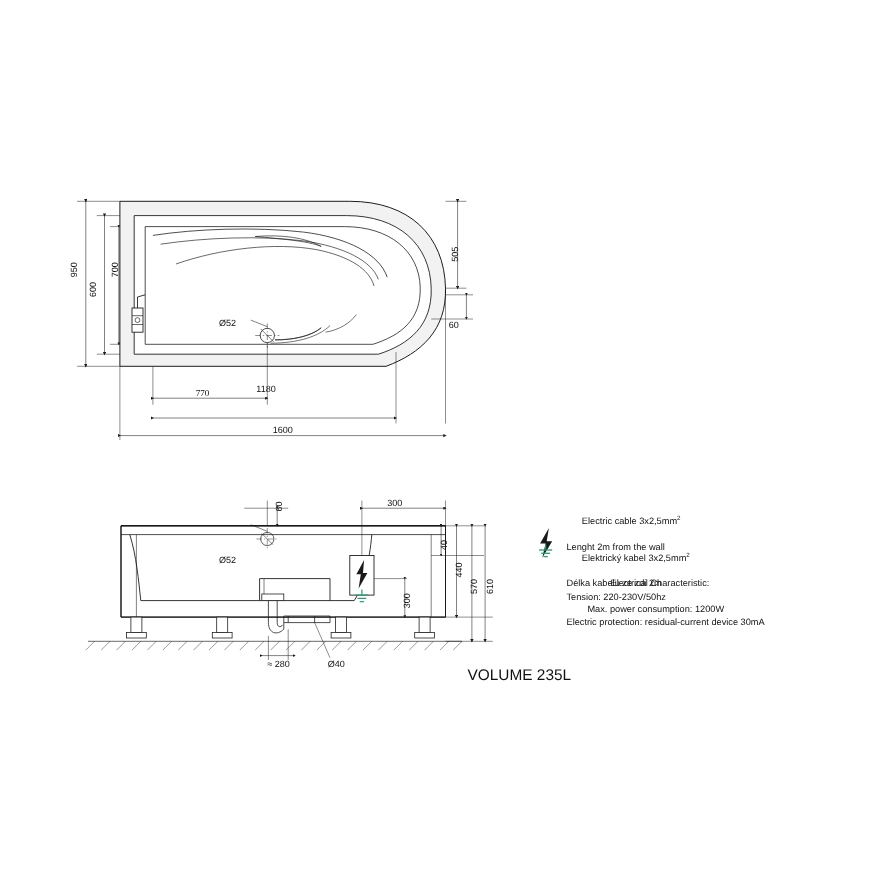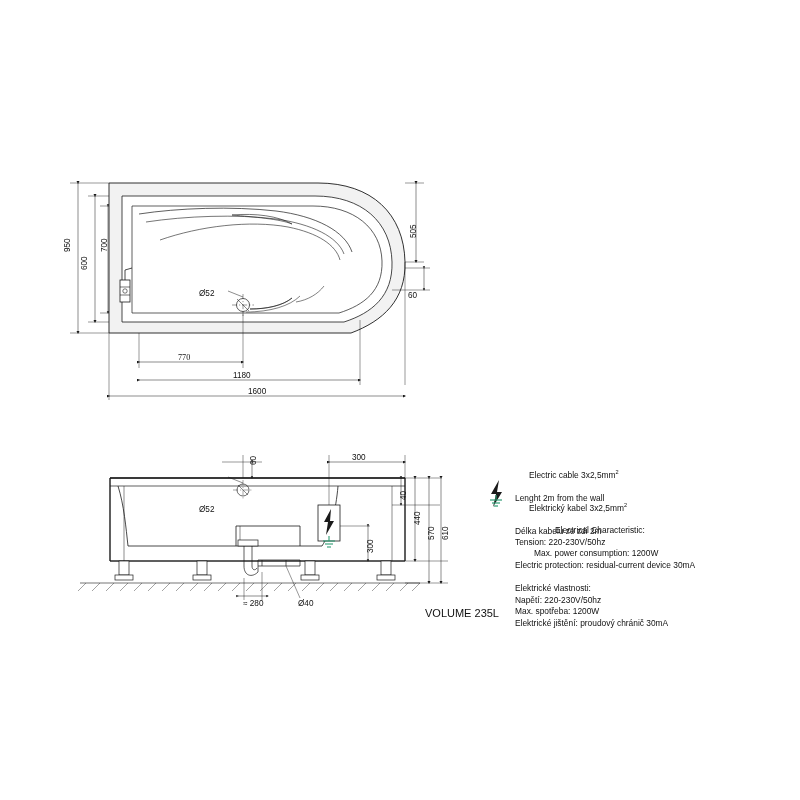--- a/index.html
+++ b/index.html
@@ -259,36 +259,36 @@
       </g>
     </g>
   </svg>
 
   <div class="txt" style="left:62px; top:252px; transform:rotate(-90deg); transform-origin:left top;">950</div>
   <div class="txt" style="left:79px; top:270px; transform:rotate(-90deg); transform-origin:left top;">600</div>
   <div class="txt" style="left:99px; top:252px; transform:rotate(-90deg); transform-origin:left top;">700</div>
   <div class="txt" style="left:408px; top:238px; transform:rotate(-90deg); transform-origin:left top;">505</div>
   <div class="txt" style="left:408px; top:290px;">60</div>
   <div class="txt" style="left:178px; top:352px;font-family:Liberation Serif, serif;">770</div>
-  <div class="txt" style="left:233px; top:370px;">1180</div>
+  <div class="txt" style="left:233px; top:348px;">1180</div>
   <div class="txt" style="left:248px; top:386px;text-align:right;">1600</div>
   <div class="txt" style="left:199px; top:288px;">Ø52</div>
 
   <div class="txt" style="left:248px; top:465px; transform:rotate(-90deg); transform-origin:left top;">60</div>
   <div class="txt" style="left:352px; top:452px;">300</div>
   <div class="txt" style="left:398px; top:500px; transform:rotate(-90deg); transform-origin:left top;">40</div>
   <div class="txt" style="left:412px; top:525px; transform:rotate(-90deg); transform-origin:left top;">440</div>
   <div class="txt" style="left:426px; top:540px; transform:rotate(-90deg); transform-origin:left top;">570</div>
   <div class="txt" style="left:440px; top:540px; transform:rotate(-90deg); transform-origin:left top;">610</div>
   <div class="txt" style="left:365px; top:553px; transform:rotate(-90deg); transform-origin:left top;">300</div>
   <div class="txt" style="left:243px; top:598px;">≈ 280</div>
   <div class="txt" style="left:298px; top:598px;">Ø40</div>
   <div class="txt" style="left:199px; top:504px;">Ø52</div>
 
-  <div class="txt" style="left:425px; top:608px; font-size:11px;">VOLUME 235L</div>
+  <div class="txt" style="left:425px; top:608px; font-size:14px;">VOLUME 235L</div>
 
   <div class="spec-block" style="left:515px; top:455px;">
     <div class="spec" style="position:relative; left:0; top:0;">
       <span>Electric cable 3x2,5mm</span><span class="sup">2</span>
     </div>
     <div class="spec" style="position:relative; left:0; top:0;">Lenght 2m from the wall</div>
   </div>
 
   <div class="spec-block" style="left:515px; top:488px;">
     <div class="spec" style="position:relative; left:0; top:0;">
@@ -297,20 +297,14 @@
     <div class="spec" style="position:relative; left:0; top:0;">Délka kabelu ze zdi 2m</div>
   </div>
 
   <div class="spec-block" style="left:515px; top:525px;">
     <div class="spec" style="position:relative;padding-left:40px;">Electrical Characteristic:</div>
     <div class="spec" style="position:relative;">Tension: 220-230V/50hz</div>
     <div class="spec" style="position:relative;padding-left:19px;">Max. power consumption: 1200W</div>
     <div class="spec" style="position:relative;">Electric protection: residual-current device 30mA</div>
   </div>
 
-  <div class="spec-block" style="left:515px; top:583px;">
-    <div class="spec" style="position:relative;">Elektrické vlastnosti:</div>
-    <div class="spec" style="position:relative;">Napětí: 220-230V/50hz</div>
-    <div class="spec" style="position:relative;">Max. spotřeba: 1200W</div>
-    <div class="spec" style="position:relative;">Elektrické jištění: proudový chránič 30mA</div>
-  </div>
 
 </div>
 
 </body></html>

